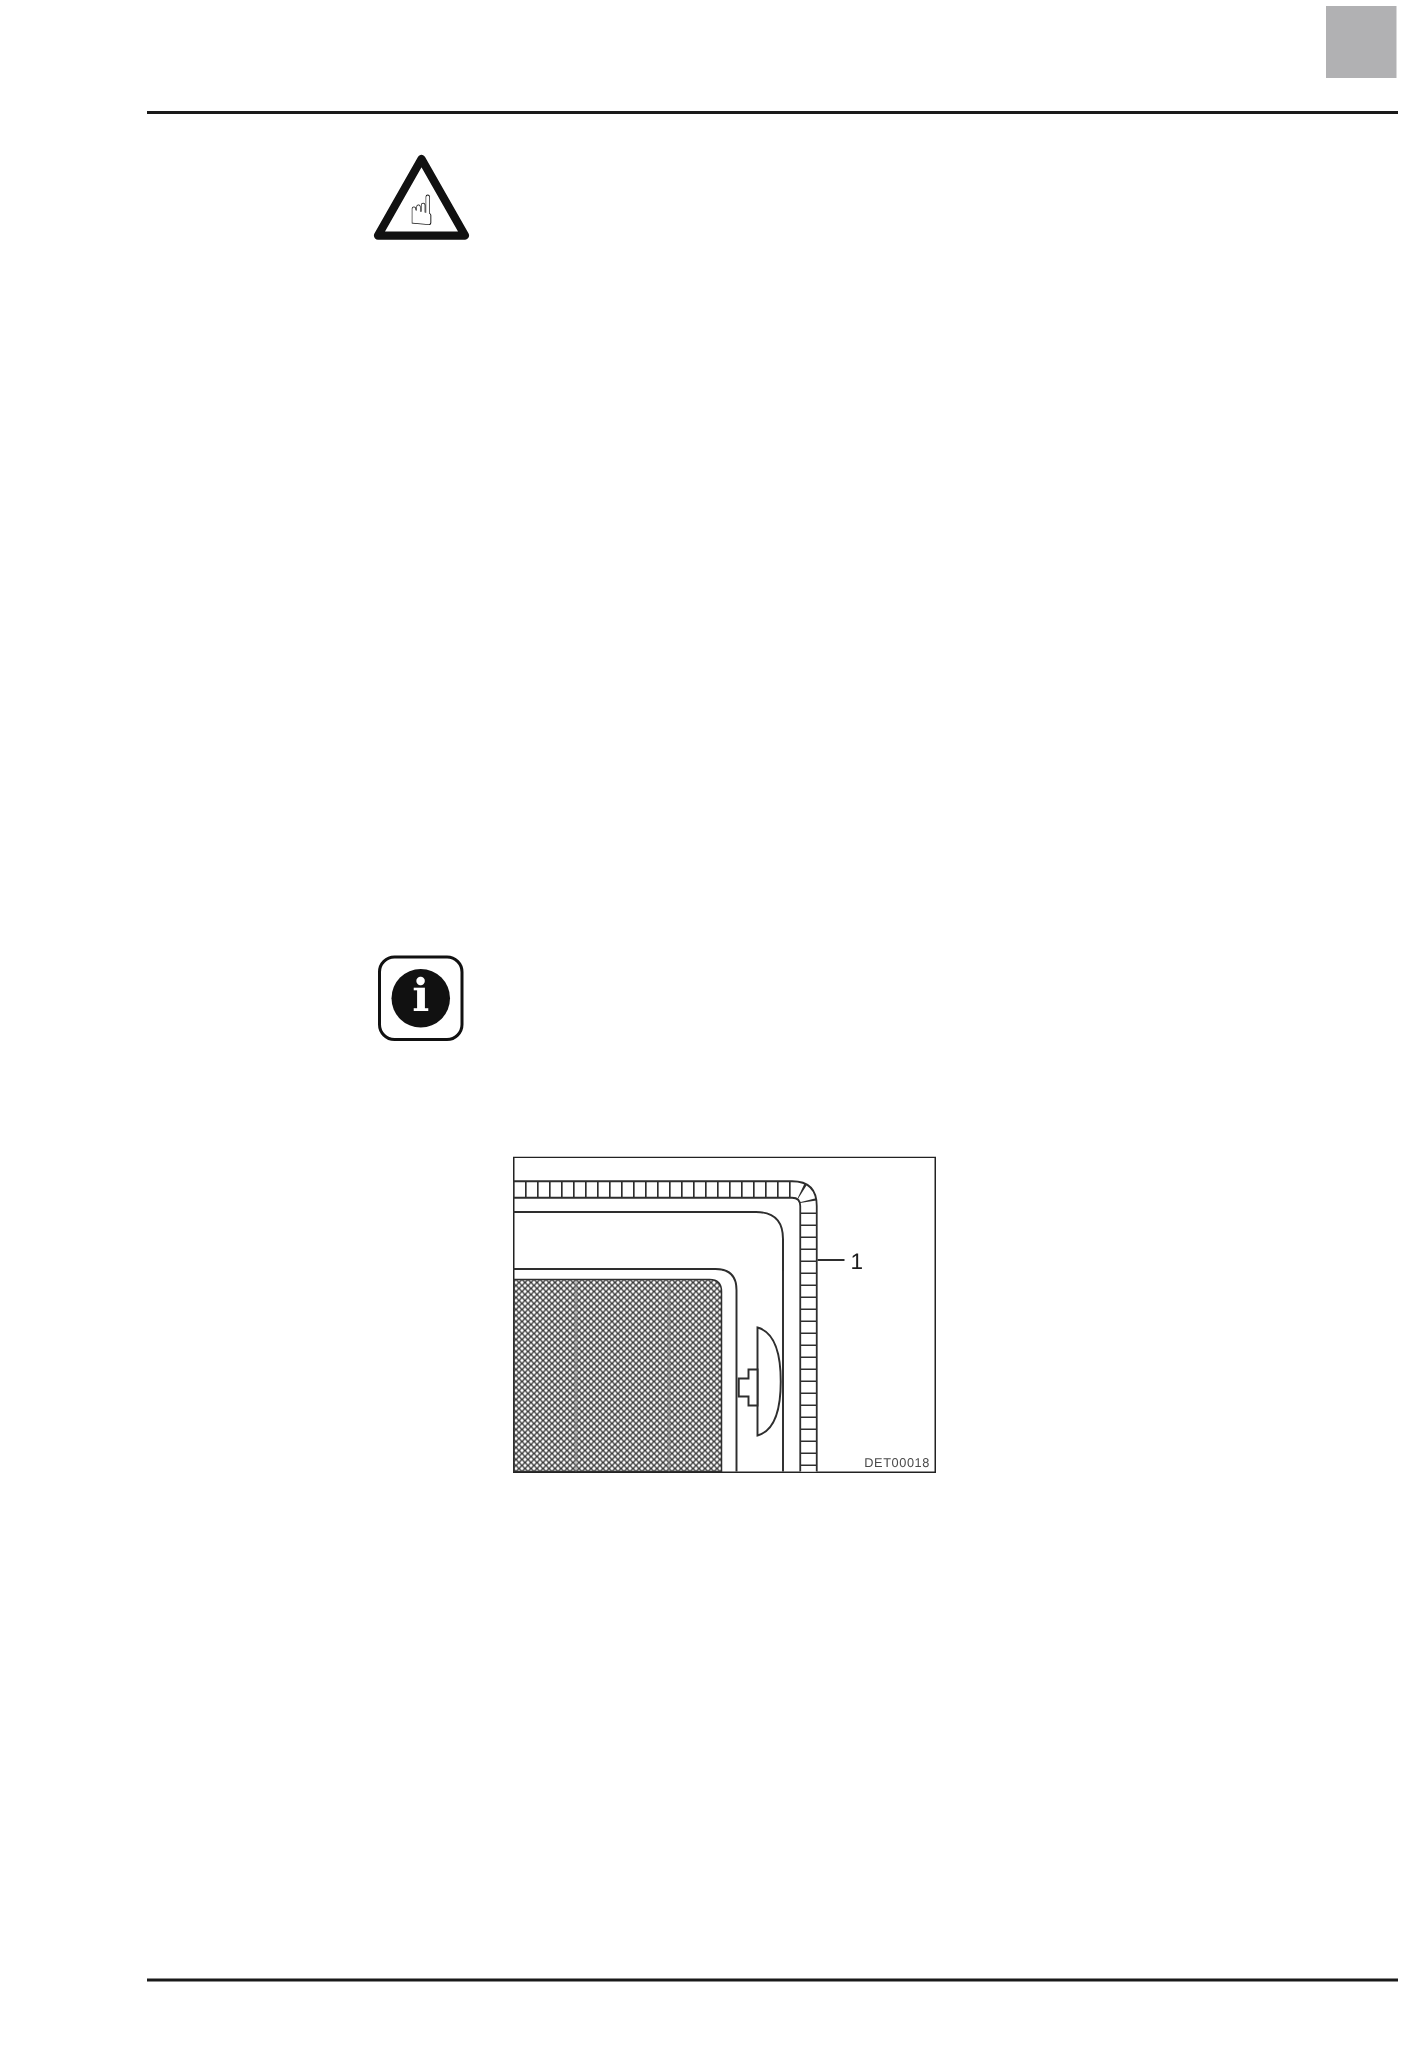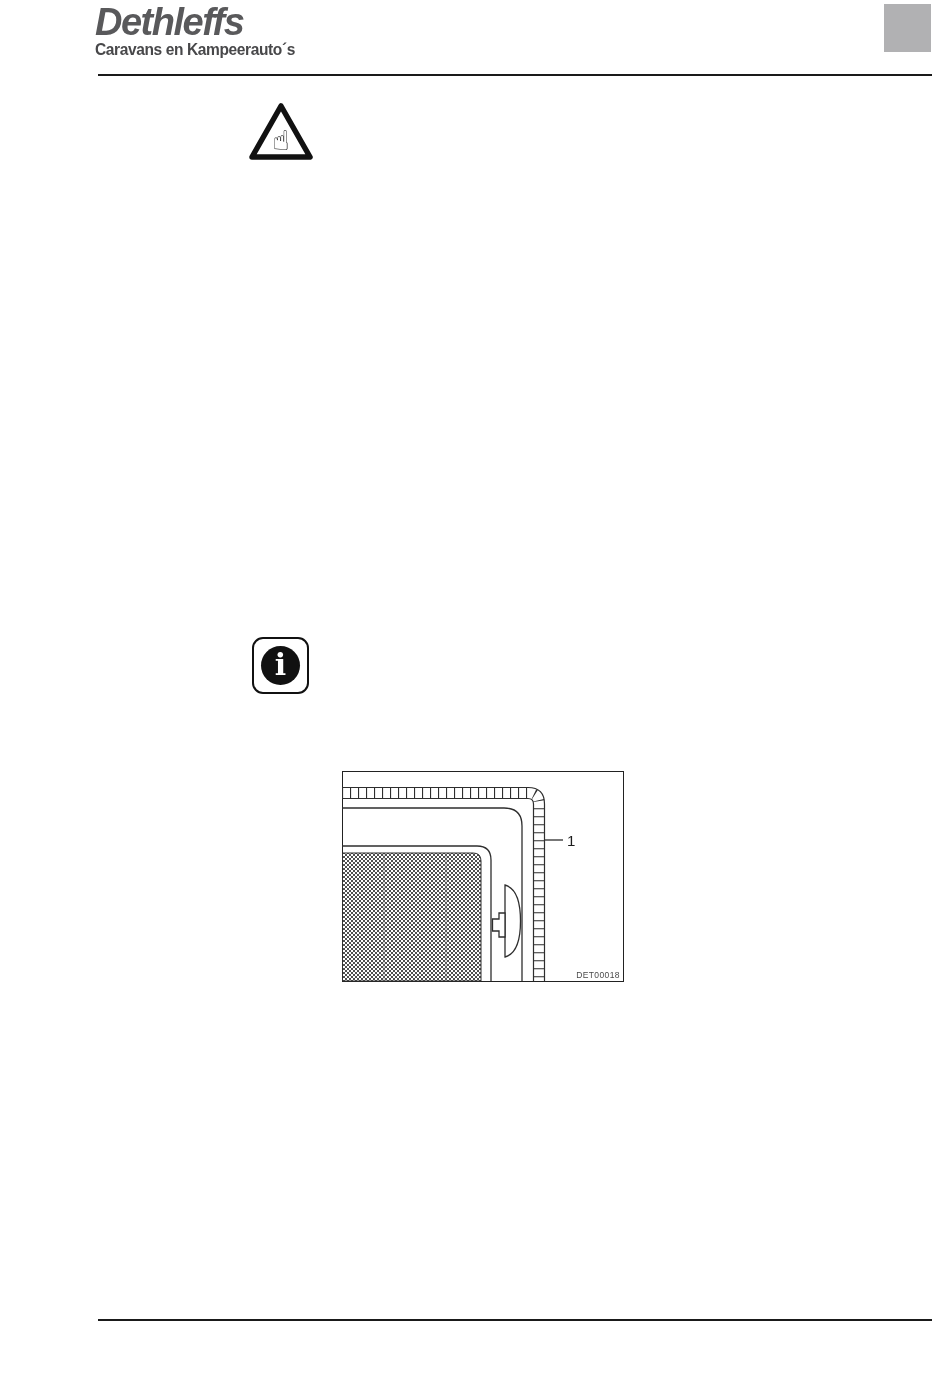--- a/index.html
+++ b/index.html
@@ -42,24 +42,20 @@
   }
   
   .figure-wrap{position:absolute;left:342px;top:771px;width:282px;height:211px;}
   .figure-wrap svg{display:block;}
 </style>
 </head>
 <body>
 
 <div class="page">
 
-  <div class="brand-block">
-    <div class="brand-name">Dethleffs</div>
-    <div class="brand-tagline">Caravans en Kampeerauto´s</div>
-  </div>
   <div class="chapter-box" style="background: rgb(177, 177, 179);"></div>
   <div class="rule rule-top"></div>
 
   <div class="warning-icon-wrap">
     <svg width="66" height="64" viewBox="0 0 66 64">
       <path d="M33,5 L62,56 H4 Z" fill="#ffffff" stroke="#111111" stroke-width="5.5" stroke-linejoin="round"></path>
       <text x="33" y="49" text-anchor="middle" font-size="28" fill="#111111" font-family="DejaVu Sans, sans-serif">☝</text>
     </svg>
   </div>
 

